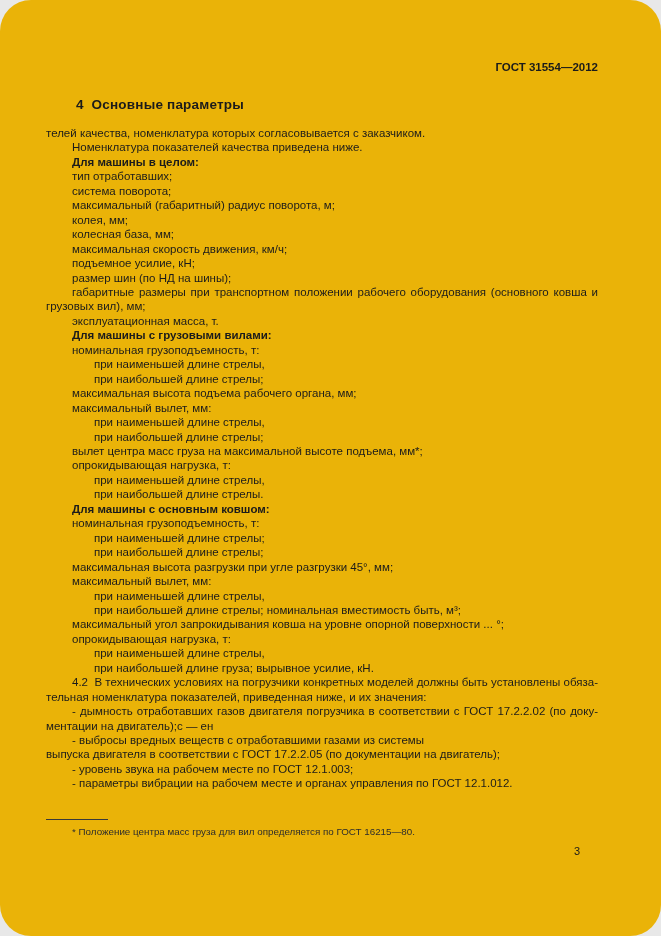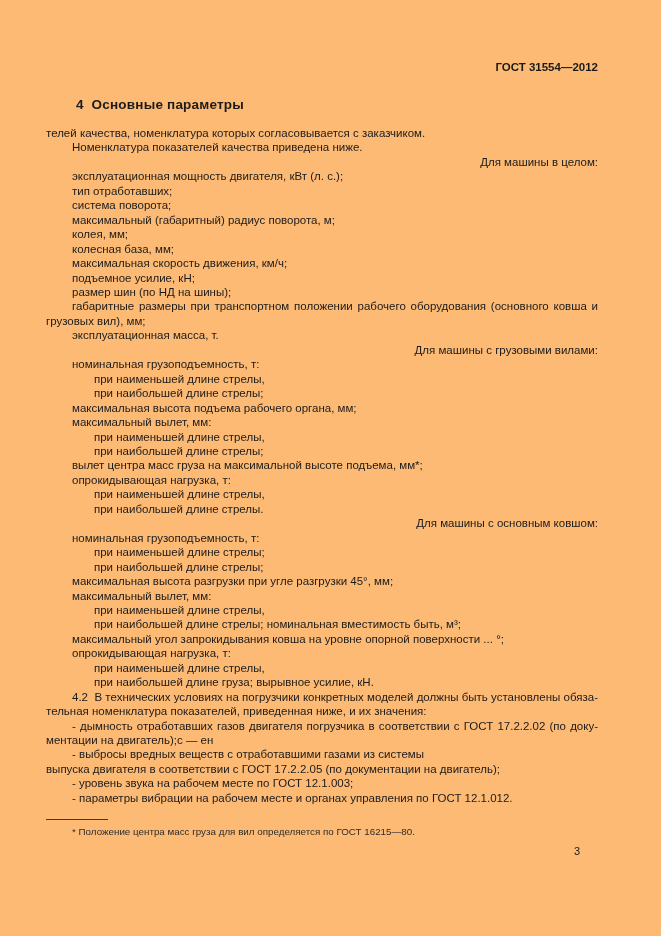--- a/index.html
+++ b/index.html
@@ -1,24 +1,25 @@
 <!DOCTYPE html>
 <html><head>
 <meta charset="utf-8">
 <style>
   html, body { margin: 0; padding: 0; background: #e8e8e8; }
   .page {
     position: relative;
     width: 661px;
     height: 936px;
-    background: #fdba74;
+    background: #eab308;
     font-family: "Liberation Sans", sans-serif;
     color: #1b1b1b;
     overflow: hidden;
     margin: 0 auto;
+    border-radius: 31px;
   }
   .doc-code {
     position: absolute;
     top: 61px;
     right: 63px;
     font-size: 11.5px;
     font-weight: bold;
     white-space: pre;
   }
   .section-title {
@@ -36,21 +37,21 @@
     top: 126px;
     left: 46px;
     width: 552px;
     font-size: 11.5px;
     line-height: 14.45px;
   }
   .ln { white-space: pre; }
   .s-para, .s-item, .s-bold { padding-left: 26px; }
   .s-sub  { padding-left: 48px; }
   .s-cont { padding-left: 0; }
-  .s-bold { font-weight: normal; text-align: right; }
+  .s-bold { font-weight: bold; }
   .footnote-block {
     position: absolute;
     top: 819px;
     left: 46px;
     width: 552px;
   }
   .fn-rule {
     width: 62px;
     height: 0;
     border-top: 1px solid #3a3a3a;
@@ -72,21 +73,20 @@
 </head>
 <body>
 
 <div class="page">
   <div class="doc-code">ГОСТ 31554—2012</div>
   <h1 class="section-title">4  Основные параметры</h1>
   <div class="doc-body" id="doc-body">
       <div class="ln s-cont"><span>телей качества, номенклатура которых согласовывается с заказчиком.</span></div>
       <div class="ln s-para"><span>Номенклатура показателей качества приведена ниже.</span></div>
       <div class="ln s-bold"><span>Для машины в целом:</span></div>
-      <div class="ln s-item"><span>эксплуатационная мощность двигателя, кВт (л. с.);</span></div>
       <div class="ln s-item"><span>тип отработавших;</span></div>
       <div class="ln s-item"><span>система поворота;</span></div>
       <div class="ln s-item"><span>максимальный (габаритный) радиус поворота, м;</span></div>
       <div class="ln s-item"><span>колея, мм;</span></div>
       <div class="ln s-item"><span>колесная база, мм;</span></div>
       <div class="ln s-item"><span>максимальная скорость движения, км/ч;</span></div>
       <div class="ln s-item"><span>подъемное усилие, кН;</span></div>
       <div class="ln s-item"><span>размер шин (по НД на шины);</span></div>
       <div class="ln s-item stretch"><span style="word-spacing: 1.57292px;">габаритные размеры при транспортном положении рабочего оборудования (основного ковша и</span></div>
       <div class="ln s-cont"><span>грузовых вил), мм;</span></div>

